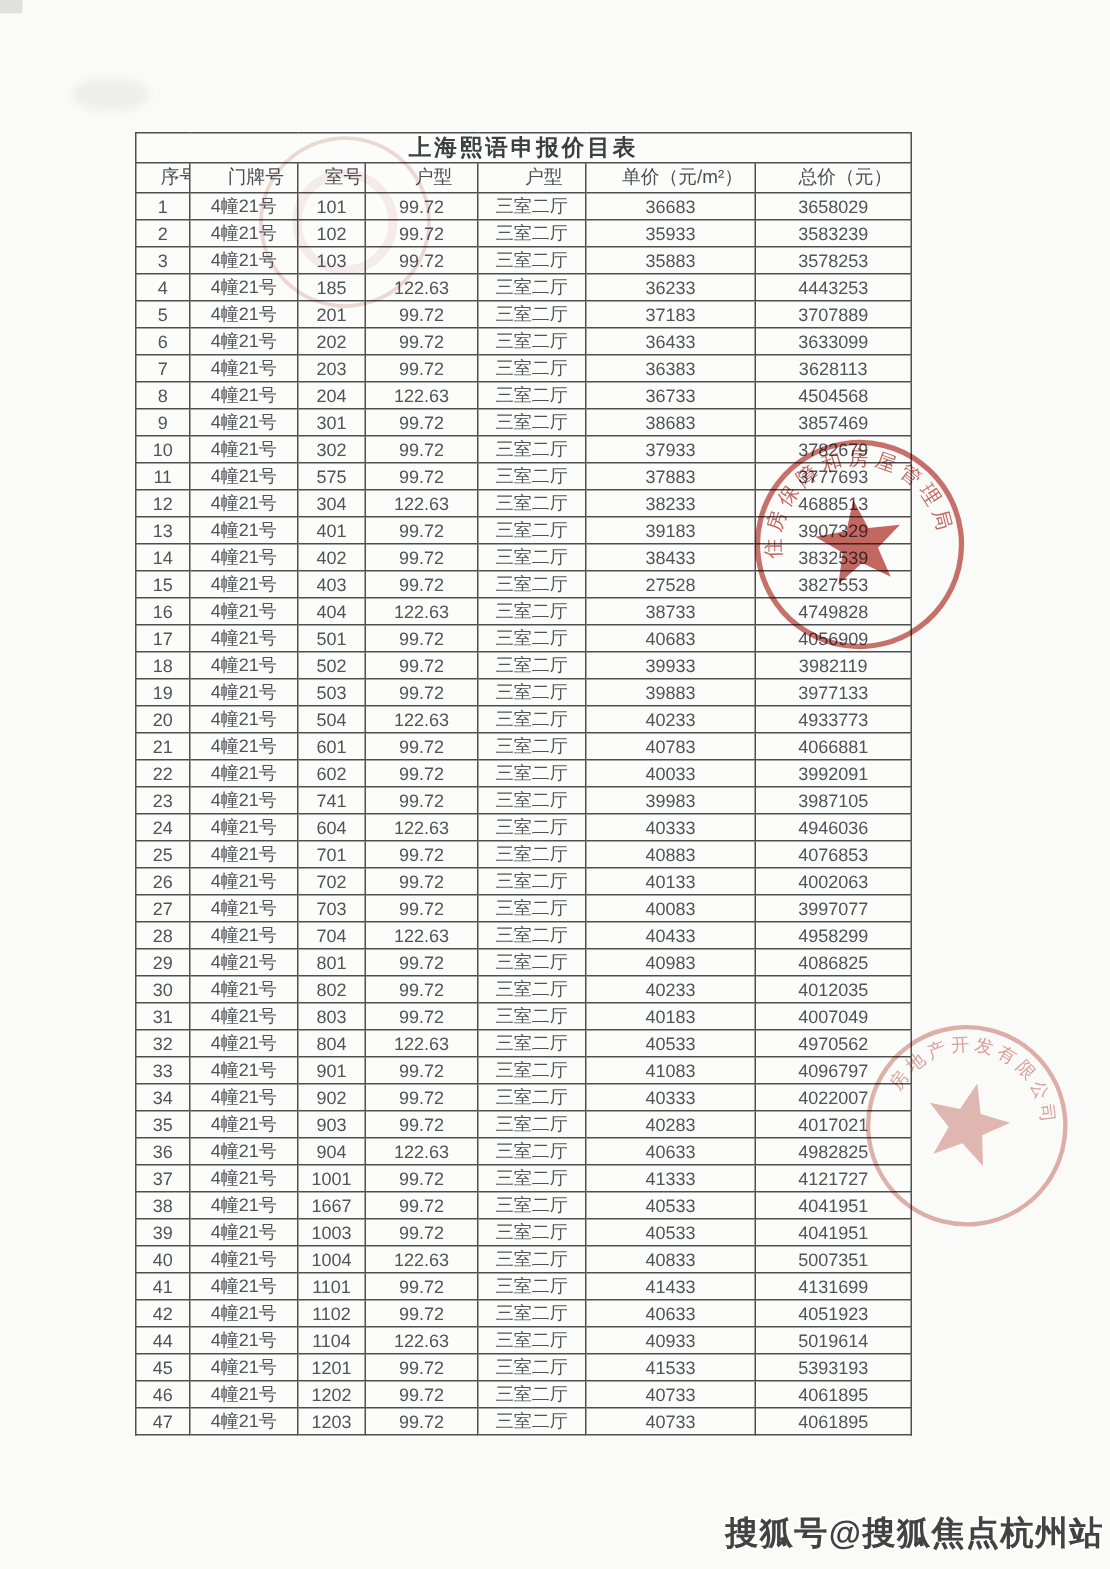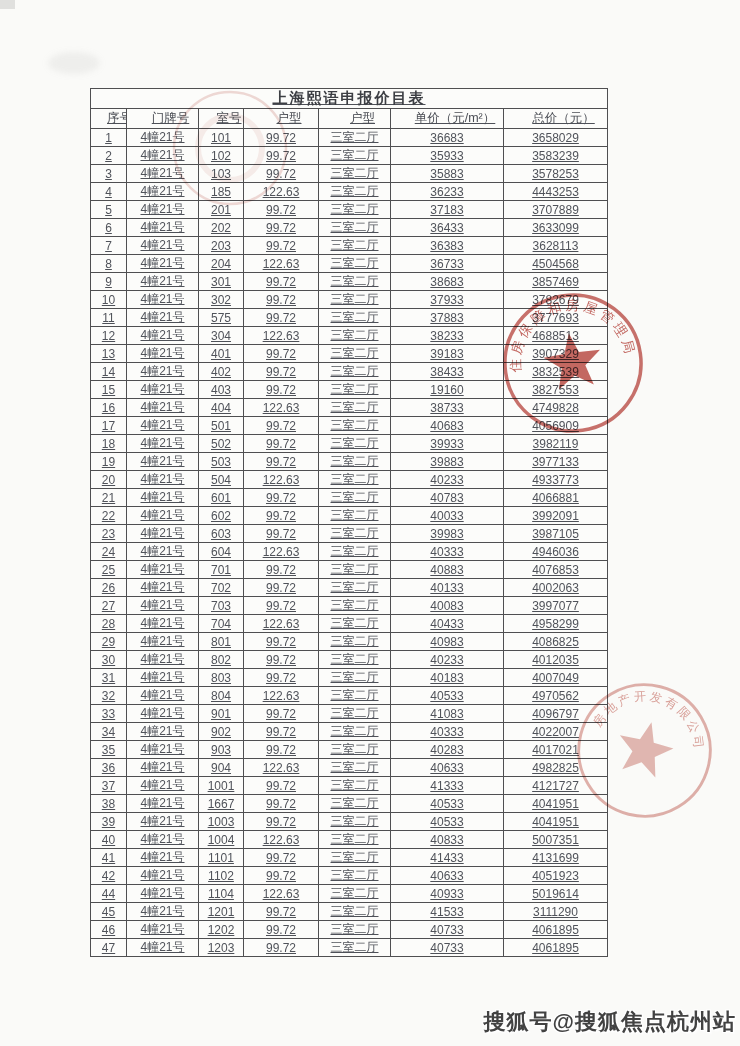--- a/index.html
+++ b/index.html
@@ -15,21 +15,21 @@
   table.price{
     position:absolute;left:90px;top:88px;width:517px;
     border-collapse:collapse;table-layout:fixed;
     background:rgba(255,255,255,.35);
   }
   table.price th,table.price td{
     border:1px solid #4f4f51;
     text-align:center;vertical-align:middle;
     padding:0;overflow:hidden;white-space:nowrap;
   }
-  table.price{border:1.5px solid #47474a;text-decoration:underline;}
+  table.price{border:1.5px solid #47474a;}
   th.title-cell{height:19px;font-size:15px;font-weight:bold;letter-spacing:2px;color:#3d3f44;}
   tr.head-row th{height:19px;font-size:12.5px;font-weight:normal;color:#4a4d54;padding-left:16px;}
   tbody td{height:16.3px;font-size:12px;color:#50535a;}
 
   .stamp{position:absolute;pointer-events:none;mix-blend-mode:multiply;}
   #stamp-housing{left:498px;top:288px;transform:rotate(-8deg);}
   #stamp-developer{left:572px;top:678px;transform:rotate(14deg);}
   #stamp-faint{left:170px;top:88px;}
   .arc-text{font-family:"Liberation Sans","DejaVu Sans",sans-serif;}
 
@@ -195,21 +195,21 @@
         <td>三室二厅</td>
         <td>38433</td>
         <td>3832539</td>
       </tr>
       <tr>
         <td>15</td>
         <td>4幢21号</td>
         <td>403</td>
         <td>99.72</td>
         <td>三室二厅</td>
-        <td>19160</td>
+        <td>27528</td>
         <td>3827553</td>
       </tr>
       <tr>
         <td>16</td>
         <td>4幢21号</td>
         <td>404</td>
         <td>122.63</td>
         <td>三室二厅</td>
         <td>38733</td>
         <td>4749828</td>
@@ -264,21 +264,21 @@
         <td>4幢21号</td>
         <td>602</td>
         <td>99.72</td>
         <td>三室二厅</td>
         <td>40033</td>
         <td>3992091</td>
       </tr>
       <tr>
         <td>23</td>
         <td>4幢21号</td>
-        <td>603</td>
+        <td>741</td>
         <td>99.72</td>
         <td>三室二厅</td>
         <td>39983</td>
         <td>3987105</td>
       </tr>
       <tr>
         <td>24</td>
         <td>4幢21号</td>
         <td>604</td>
         <td>122.63</td>
@@ -457,21 +457,21 @@
         <td>40933</td>
         <td>5019614</td>
       </tr>
       <tr>
         <td>45</td>
         <td>4幢21号</td>
         <td>1201</td>
         <td>99.72</td>
         <td>三室二厅</td>
         <td>41533</td>
-        <td>3111290</td>
+        <td>5393193</td>
       </tr>
       <tr>
         <td>46</td>
         <td>4幢21号</td>
         <td>1202</td>
         <td>99.72</td>
         <td>三室二厅</td>
         <td>40733</td>
         <td>4061895</td>
       </tr>

